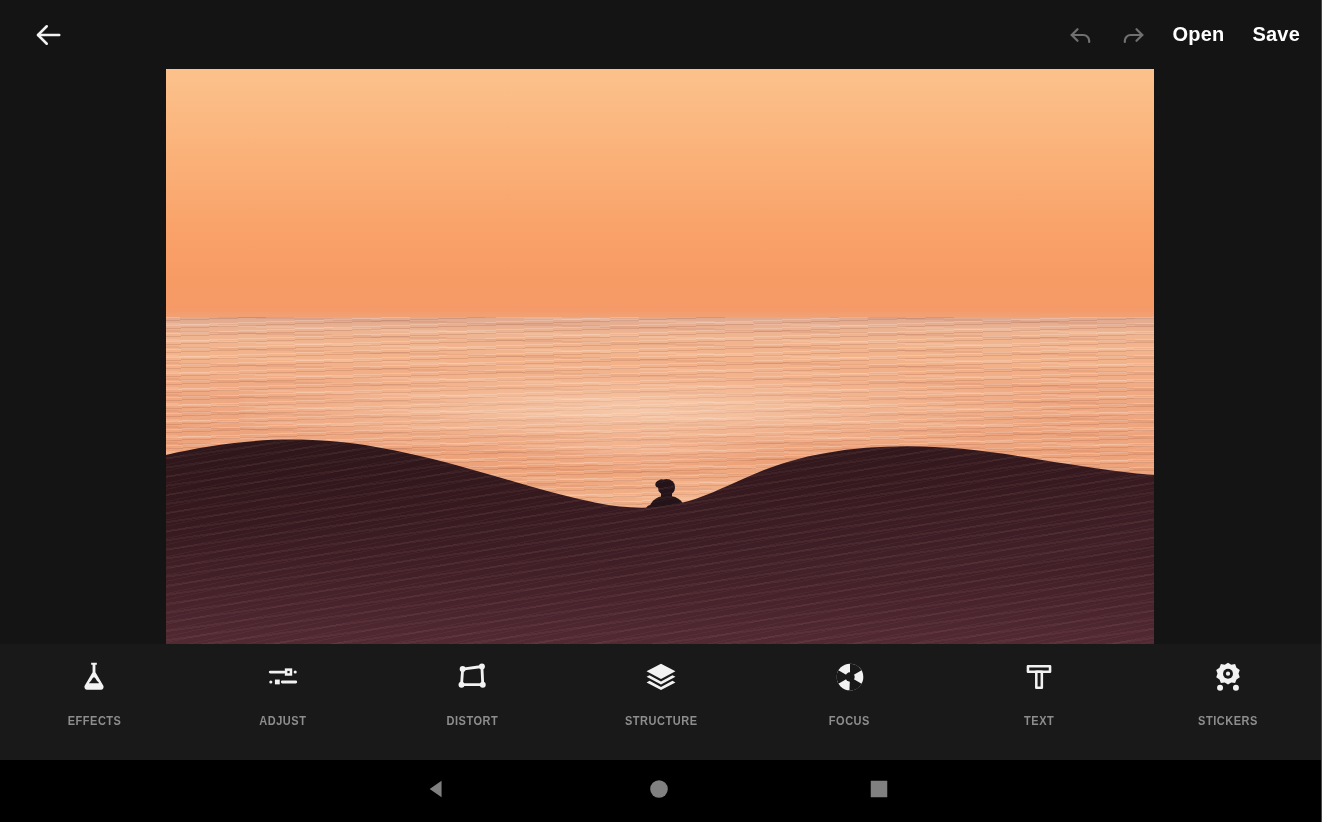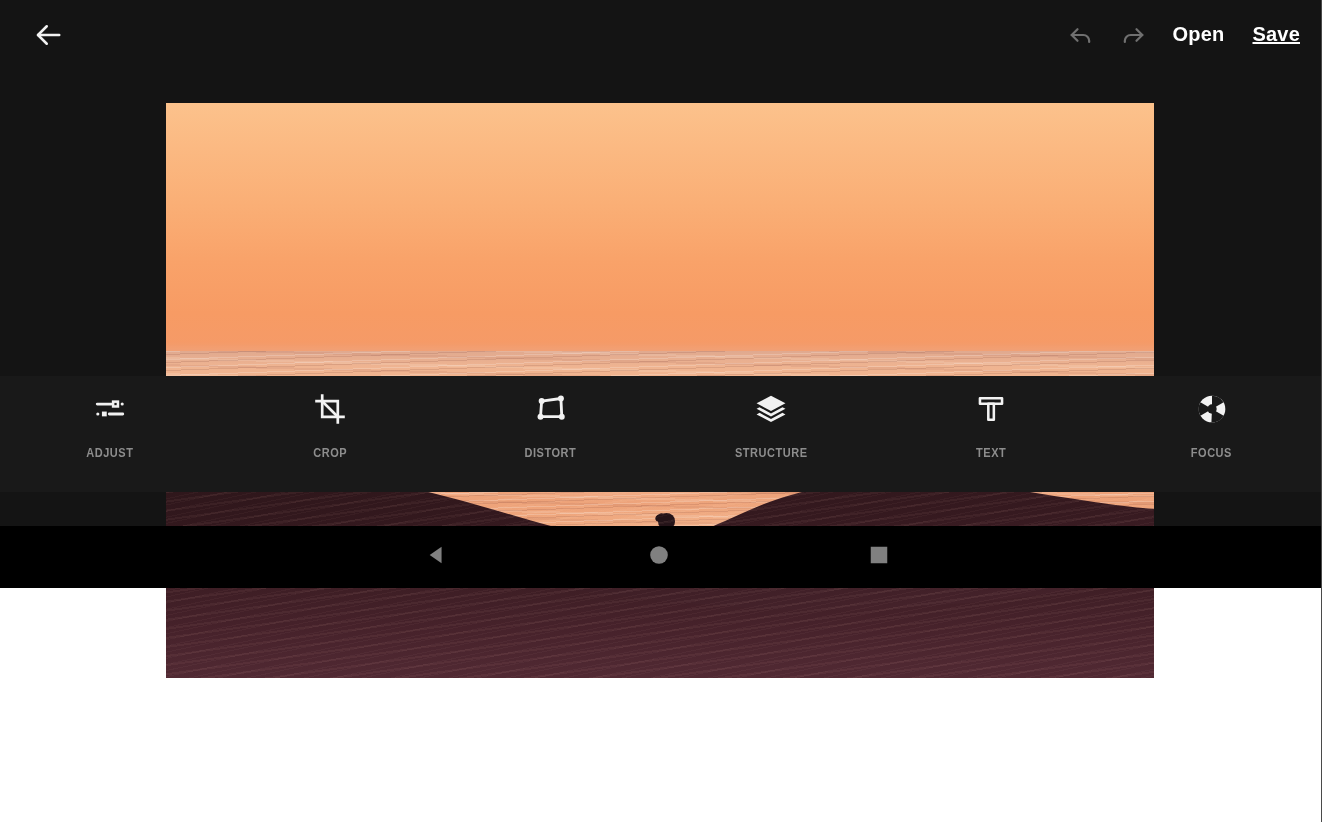--- a/index.html
+++ b/index.html
@@ -7,25 +7,24 @@
   html, body {
     width: 1332px; height: 836px;
     background: #ffffff;
     font-family: "Liberation Sans", sans-serif;
     overflow: hidden;
   }
 
   #app {
     position: absolute;
     left: 0; top: 0;
-    width: 1322px; height: 588px;
+    width: 1322px; height: 822px;
     background: #141414;
     display: flex;
     flex-direction: column;
-    gap: 34px;
   }
 
   
   .topbar {
     position: relative;
     height: 69px;
     flex: 0 0 69px;
     background: #141414;
     display: flex;
     align-items: center;
@@ -46,21 +45,21 @@
   .iconbtn svg { display:block; }
   .textbtn {
     color: #ffffff;
     font-size: 20px;
     font-weight: bold;
     letter-spacing: .2px;
     padding: 8px 14px;
     cursor: pointer;
     white-space: nowrap;
   }
-  .textbtn.save { padding-right: 0px; text-decoration: underline; }
+  .textbtn.save { padding-right: 0px; }
 
   
   .canvas-area {
     flex: 1 1 auto;
     position: relative;
     background: #141414;
   }
   .photo {
     position: absolute;
     left: 166px;
@@ -329,46 +328,45 @@
                    C830,166 930,152 988,140 L988,242 L0,242 Z" fill="url(#waveGrad2)" opacity=".85"></path>
         </svg>
         <div class="wave-crestlight"></div>
         <div class="wave-sheen"></div>
       </div>
     </div>
   </div>
 
   <div class="toolbar">
 
+    <div class="tool">
+      <div class="ic">
+        <svg width="34" height="34" viewBox="0 0 24 24" fill="#f2f2f2">
+          <path d="M10 2h4v1.4h-1V8.6l5.6 9.6A2 2 0 0 1 16.9 21H7.1a2 2 0 0 1-1.7-2.8L11 8.6V3.4h-1V2z"></path>
+          <path d="M12 12.2c-.9 0-1.3 1.6-2.2 2.6-.5.6-1.3 1-1.3 1.6h7c0-.7-.8-1-1.3-1.6-.9-1-1.3-2.6-2.2-2.6z" fill="#191919"></path>
+        </svg>
+      </div>
+      <div class="lbl">EFFECTS</div>
+    </div>
 
     <div class="tool">
       <div class="ic">
         <svg width="34" height="34" viewBox="0 0 24 24" fill="none" stroke="#f2f2f2" stroke-width="2" stroke-linecap="round">
           <line x1="3" y1="8.5" x2="13" y2="8.5"></line>
           <rect x="14.2" y="6.8" width="3.4" height="3.4" fill="none" stroke-width="1.8"></rect>
           <circle cx="20.6" cy="8.5" r="1.1" fill="#f2f2f2" stroke="none"></circle>
           <circle cx="3.4" cy="15.5" r="1.1" fill="#f2f2f2" stroke="none"></circle>
           <rect x="6.3" y="13.8" width="3.4" height="3.4" fill="#f2f2f2" stroke="none"></rect>
           <line x1="11.5" y1="15.5" x2="21" y2="15.5"></line>
         </svg>
       </div>
       <div class="lbl">ADJUST</div>
     </div>
 
 
-    <div class="tool">
-      <div class="ic">
-        <svg width="34" height="34" viewBox="0 0 24 24" fill="none" stroke="#f2f2f2" stroke-width="1.9" stroke-linecap="square">
-          <path d="M6.5 2.5 V17.5 H21.5"></path>
-          <path d="M2.5 6.5 H17.5 V21.5"></path>
-          <line x1="7" y1="7" x2="17" y2="17"></line>
-        </svg>
-      </div>
-      <div class="lbl">CROP</div>
-    </div>
 
 
     <div class="tool">
       <div class="ic">
         <svg width="34" height="34" viewBox="0 0 24 24" fill="none" stroke="#f2f2f2" stroke-width="2" stroke-linejoin="round">
           <path d="M5.4 6.4 L19 4.6 L19.6 17.4 L4.6 17.4 Z"></path>
           <circle cx="5.4" cy="6.4" r="2.1" fill="#f2f2f2" stroke="none"></circle>
           <circle cx="19" cy="4.6" r="2.1" fill="#f2f2f2" stroke="none"></circle>
           <circle cx="19.6" cy="17.4" r="2.1" fill="#f2f2f2" stroke="none"></circle>
           <circle cx="4.6" cy="17.4" r="2.1" fill="#f2f2f2" stroke="none"></circle>
@@ -384,41 +382,53 @@
           <path d="M12 15.1 L3.9 10.8 L1.8 11.9 L12 17.3 L22.2 11.9 L20.1 10.8 Z"></path>
           <path d="M12 19 L3.9 14.7 L1.8 15.8 L12 21.2 L22.2 15.8 L20.1 14.7 Z"></path>
         </svg>
       </div>
       <div class="lbl">STRUCTURE</div>
     </div>
 
 
     <div class="tool">
       <div class="ic">
-        <svg width="34" height="34" viewBox="0 0 24 24" fill="none" stroke="#f2f2f2" stroke-width="1.8" stroke-linejoin="round">
-          <rect x="4.2" y="4.4" width="15.6" height="3.9"></rect>
-          <rect x="10.1" y="8.3" width="3.9" height="11.3"></rect>
-        </svg>
-      </div>
-      <div class="lbl">TEXT</div>
-    </div>
-
-    <div class="tool">
-      <div class="ic">
         <svg width="34" height="34" viewBox="0 0 24 24">
           <circle cx="12" cy="12" r="9.4" fill="#f2f2f2"></circle>
           <path d="M12 12 L12 2.6 A9.4 9.4 0 0 1 20.2 7.3 Z" fill="#191919"></path>
           <path d="M12 12 L20.2 16.7 A9.4 9.4 0 0 1 11.6 21.4 Z" fill="#191919"></path>
           <path d="M12 12 L3.8 16.7 A9.4 9.4 0 0 1 3.8 7.3 Z" fill="#191919"></path>
           <circle cx="12" cy="12" r="3.3" fill="#191919"></circle>
         </svg>
       </div>
       <div class="lbl">FOCUS</div>
     </div>
 
+    <div class="tool">
+      <div class="ic">
+        <svg width="34" height="34" viewBox="0 0 24 24" fill="none" stroke="#f2f2f2" stroke-width="1.8" stroke-linejoin="round">
+          <rect x="4.2" y="4.4" width="15.6" height="3.9"></rect>
+          <rect x="10.1" y="8.3" width="3.9" height="11.3"></rect>
+        </svg>
+      </div>
+      <div class="lbl">TEXT</div>
+    </div>
+
+    <div class="tool">
+      <div class="ic">
+        <svg width="34" height="34" viewBox="0 0 24 24" fill="#f2f2f2">
+          <path d="M12 1.9 l2.3 1.5 2.7-.5 1 2.6 2.3 1.5-.9 2.6.9 2.6-2.3 1.5-1 2.6-2.7-.5-2.3 1.5-2.3-1.5-2.7.5-1-2.6-2.3-1.5.9-2.6-.9-2.6 2.3-1.5 1-2.6 2.7.5z"></path>
+          <circle cx="12" cy="9.7" r="3.5" fill="#191919"></circle>
+          <circle cx="12" cy="9.7" r="1.5" fill="#f2f2f2"></circle>
+          <circle cx="6.4" cy="19.6" r="2.1"></circle>
+          <circle cx="17.6" cy="19.6" r="2.1"></circle>
+        </svg>
+      </div>
+      <div class="lbl">STICKERS</div>
+    </div>
 
 
 
   </div>
 
   <div class="navbar">
     <div class="nav-btn nav-back">
       <span>
         <svg width="22" height="22" viewBox="0 0 24 24">
             <path d="M17 3 L17 21 L4 12 Z" fill="#808080"></path>

